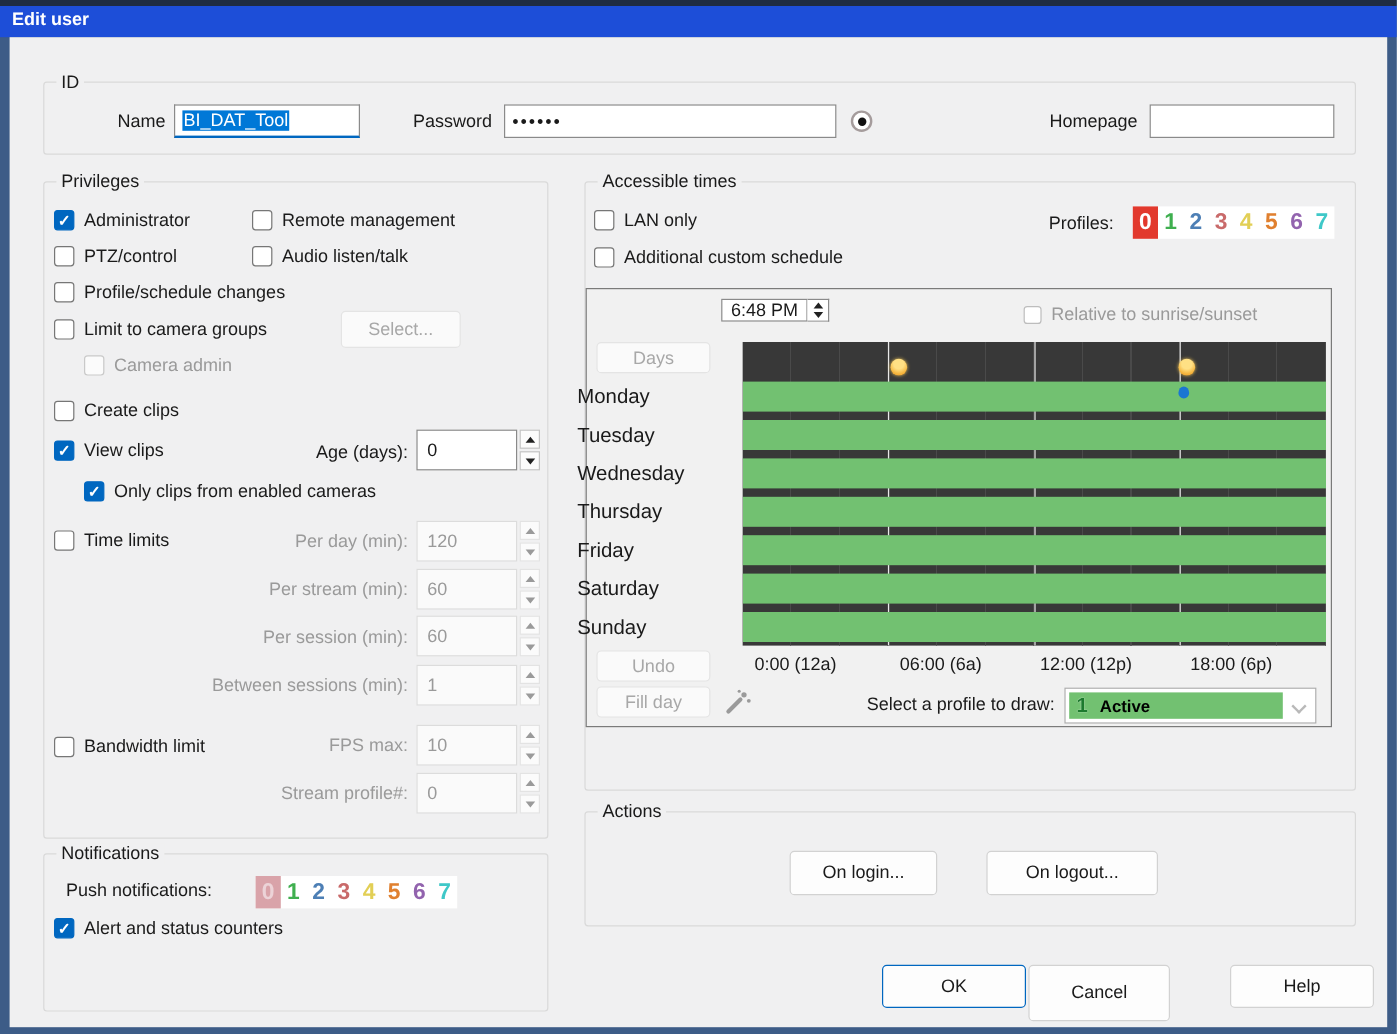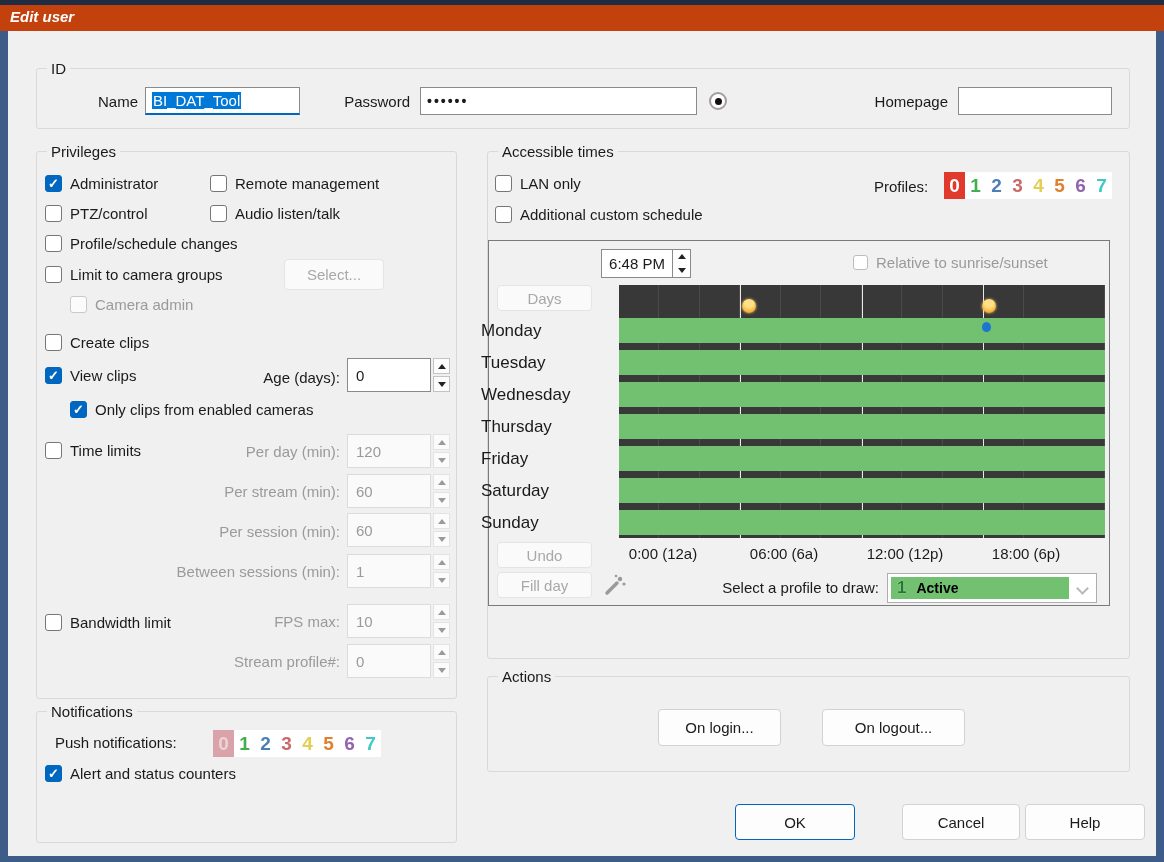--- a/index.html
+++ b/index.html
@@ -47,39 +47,39 @@
   .eye{position:absolute;width:18px;height:18px;border-radius:50%;border:2px solid #a59c9c;box-sizing:border-box;display:flex;align-items:center;justify-content:center;background:#fff;}
   .eye .pupil{width:7px;height:7px;border-radius:50%;background:#111;}
   
   #schedpanel{position:absolute;left:488px;top:240px;width:622px;height:366px;background:#f1f1f1;border:1px solid #7a7a7a;box-sizing:border-box;}
   #grid{position:absolute;left:130px;top:44px;width:486px;height:253px;background:#383838;background-image:repeating-linear-gradient(to right,transparent 0px,transparent 39.5px,#4a4a4a 39.5px,#4a4a4a 40.5px);overflow:hidden;}
   .vline{position:absolute;top:0;width:1px;height:100%;background:#e9e9e9;z-index:1;}
   .dayrow{position:absolute;left:0;width:100%;height:25px;z-index:2;}
   .daylab{position:absolute;width:130px;text-align:left;font-size:17px;}
   .sun{position:absolute;width:14px;height:14px;border-radius:50%;z-index:3;background:radial-gradient(circle at 50% 30%,#ffe084 0 35%,#f4b33c 70%,#e8932a 100%);box-shadow:0 0 3px rgba(255,210,90,.9);}
   .drop{position:absolute;width:9px;height:10px;background:#1b76d2;border-radius:50% 50% 50% 50%/55% 55% 45% 45%;z-index:4;}
-  .timespin{position:absolute;display:flex;height:29px;justify-content:flex-end;}
+  .timespin{position:absolute;display:flex;height:19px;justify-content:flex-end;}
   .timespin .sf{width:72px;background:#fff;border:1px solid #8a8a8a;box-sizing:border-box;display:flex;align-items:center;justify-content:center;}
   .timespin .sbcol{width:18px;border:1px solid #8a8a8a;border-left:none;box-sizing:border-box;display:flex;flex-direction:column;background:#fff;}
   .timespin .sb{border:none;background:#fff;}
   .axislab{position:absolute;width:112px;text-align:center;font-size:15px;}
   
   #profiledd{position:absolute;left:398px;top:332px;width:210px;height:30px;background:#fff;border:1px solid #adadad;box-sizing:border-box;display:flex;align-items:center;}
   #profiledd .swatch{position:absolute;left:3px;top:3px;bottom:3px;right:27px;display:flex;align-items:center;gap:10px;padding-left:6px;}
   #profiledd .pnum{font-weight:bold;font-size:17px;color:#1d7a2e;text-shadow:0 0 1px #ffffff;}
   #profiledd .pname{font-weight:bold;font-size:14px;color:#000000;}
   .chev{position:absolute;right:9px;top:10px;width:7px;height:7px;border-right:2px solid #b9b9b9;border-bottom:2px solid #b9b9b9;transform:rotate(45deg);}
   .wand{position:absolute;}
 </style>
 </head>
 <body>
 
 <div id="stage">
   <div id="topstrip"></div>
-  <div id="titlebar" style="background: #c2410c; font-style: italic;">
+  <div id="titlebar" style="background: #1d4ed8;">
     <span class="t">Edit user</span>
   </div>
 
   <div id="bodyarea">
 
     <div class="grp" style="left:28px;top:37px;width:1092px;height:59px;">
       <span class="glabel">ID</span>
     </div>
     <div class="lab r" style="left:50px;top:62px;width:80px;">Name</div>
     <div class="field focus" style="left:137px;top:56px;width:155px;height:28px;">
@@ -324,16 +324,16 @@
       </div>
     </div>
 
     <div class="grp" style="left:479px;top:645px;width:641px;height:94px;">
       <span class="glabel">Actions</span>
     </div>
     <div class="btn" style="left:650px;top:678px;width:123px;height:37px;">On login...</div>
     <div class="btn" style="left:814px;top:678px;width:143px;height:37px;">On logout...</div>
 
     <div class="btn primary" style="left:727px;top:773px;width:120px;height:36px;">OK</div>
-    <div class="btn" style="left:894px;top:773px;width:118px;height:36px;">Cancel</div>
+    <div class="btn" style="left:849px;top:773px;width:118px;height:47px;">Cancel</div>
     <div class="btn" style="left:1017px;top:773px;width:120px;height:36px;">Help</div>
   </div>
 </div>
 
 </body></html>

